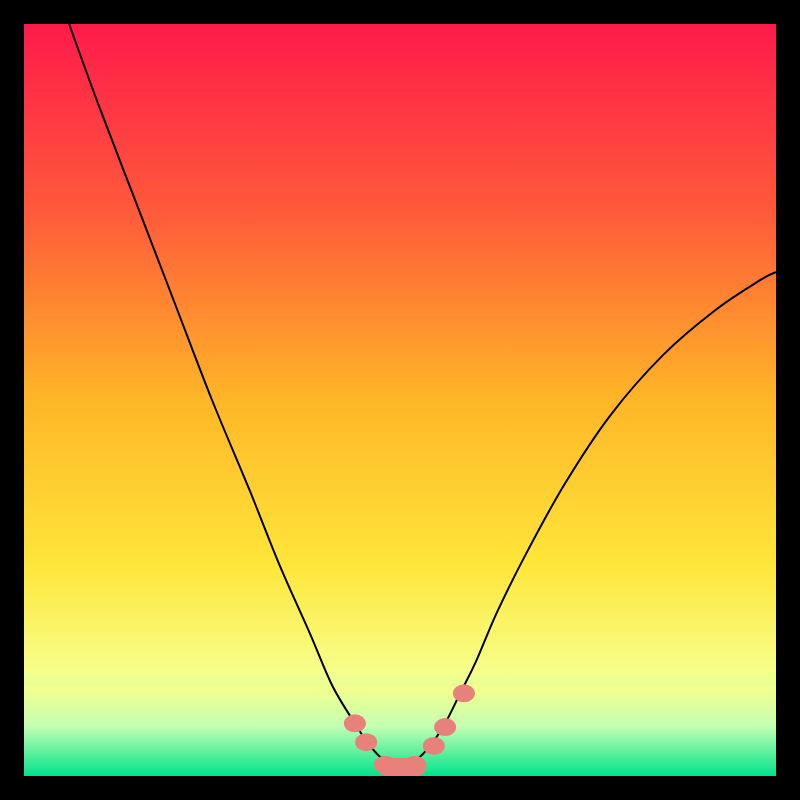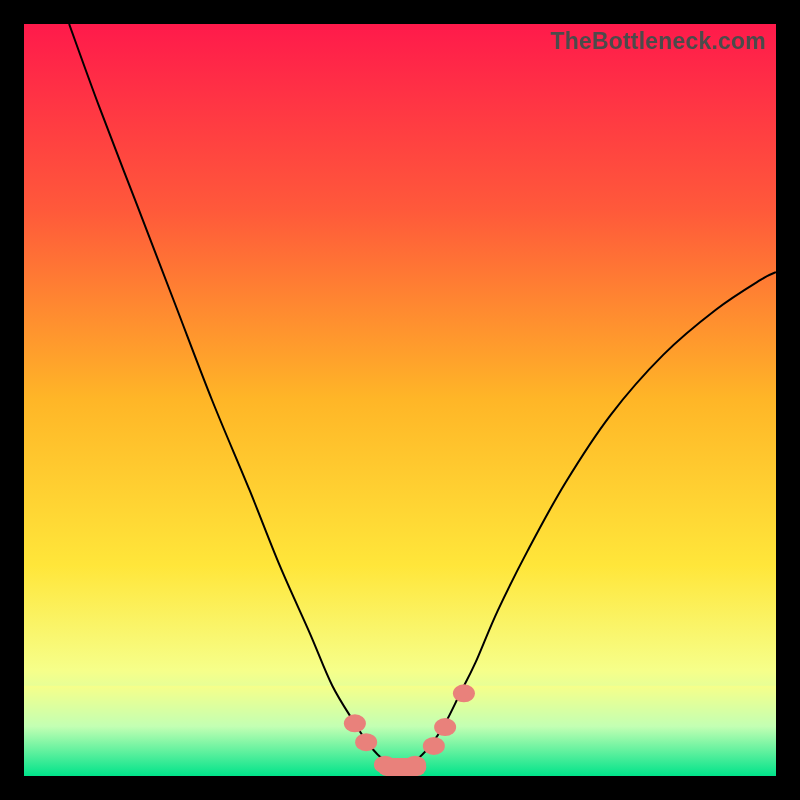--- a/index.html
+++ b/index.html
@@ -72,14 +72,13 @@
         <ellipse cx="360.96" cy="740.72" rx="11" ry="9" fill="#e9817b"></ellipse>
         <ellipse cx="376" cy="744.48" rx="11" ry="9" fill="#e9817b"></ellipse>
         <ellipse cx="391.04" cy="740.72" rx="11" ry="9" fill="#e9817b"></ellipse>
         <ellipse cx="409.84000000000003" cy="721.92" rx="11" ry="9" fill="#e9817b"></ellipse>
         <ellipse cx="421.12000000000006" cy="703.12" rx="11" ry="9" fill="#e9817b"></ellipse>
         <ellipse cx="439.91999999999996" cy="669.28" rx="11" ry="9" fill="#e9817b"></ellipse>
         <rect x="353.44" y="733.976" width="48.88000000000005" height="18" rx="9" fill="#e9817b"></rect>
       </g>
   </svg>
 
-  <div class="watermark">TheBottleneck.com</div>
 </div>
 
 </body></html>

